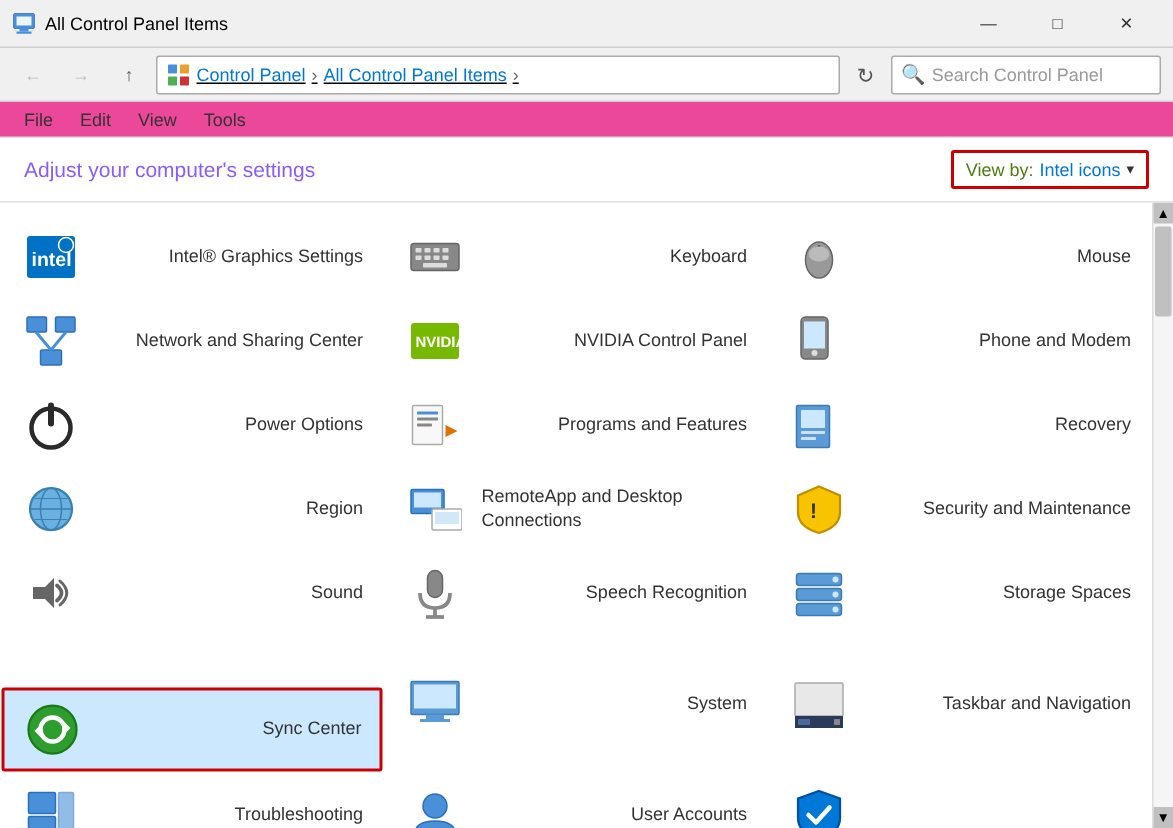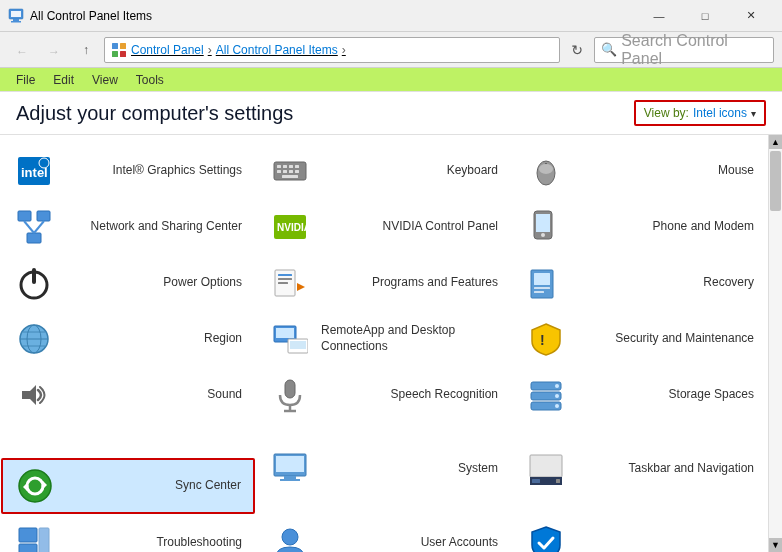--- a/index.html
+++ b/index.html
@@ -72,21 +72,21 @@
       border-radius: 2px;
       padding: 0 6px;
       width: 180px;
       gap: 4px;
       font-size: 12px; color: #999;
     }
     .search-icon-span { font-size: 13px; color: #555; }
 
     
     .menu-bar {
-      background: #bef264;
+      background: #ec4899;
       height: 24px;
       display: flex;
       align-items: center;
       padding: 0 8px;
       border-bottom: 1px solid #e0e0e0;
       gap: 2px;
     }
     .menu-item {
       padding: 2px 8px;
       cursor: pointer;
@@ -104,21 +104,21 @@
     }
 
     
     .content-header {
       padding: 8px 16px;
       display: flex;
       align-items: center;
       justify-content: space-between;
       border-bottom: 1px solid #e0e0e0;
     }
-    .content-title { font-size: 20px; color: #0f172a; font-weight: 400; }
+    .content-title { font-size: 14px; color: #8b5cf6; font-weight: 400; }
     .view-by {
       display: flex; align-items: center; gap: 4px;
       border: 2px solid #cc0000; padding: 4px 8px; border-radius: 2px;
       font-size: 12px;
     }
     .view-by-label { color: #4d7c0f; }
     .view-by-value { color: #0078d7; font-weight: 500; }
     .view-by-arrow { color: #333; font-size: 10px; }
 
     
@@ -195,21 +195,21 @@
     <div class="address-breadcrumb">
       <span style="color:#0078d7;cursor:pointer;">Control Panel</span>
       <span class="breadcrumb-sep">›</span>
       <span style="color:#0078d7;cursor:pointer;">All Control Panel Items</span>
       <span class="breadcrumb-sep">›</span>
     </div>
   </div>
   <button class="refresh-btn">↻</button>
   <div class="search-box">
     <span class="search-icon-span">🔍</span>
-    <span style="font-size:16px;color:#999;">Search Control Panel</span>
+    <span style="font-size:12px;color:#999;">Search Control Panel</span>
   </div>
 </div>
 
 <div class="menu-bar">
   <span class="menu-item">File</span>
   <span class="menu-item">Edit</span>
   <span class="menu-item">View</span>
   <span class="menu-item">Tools</span>
 </div>
 

